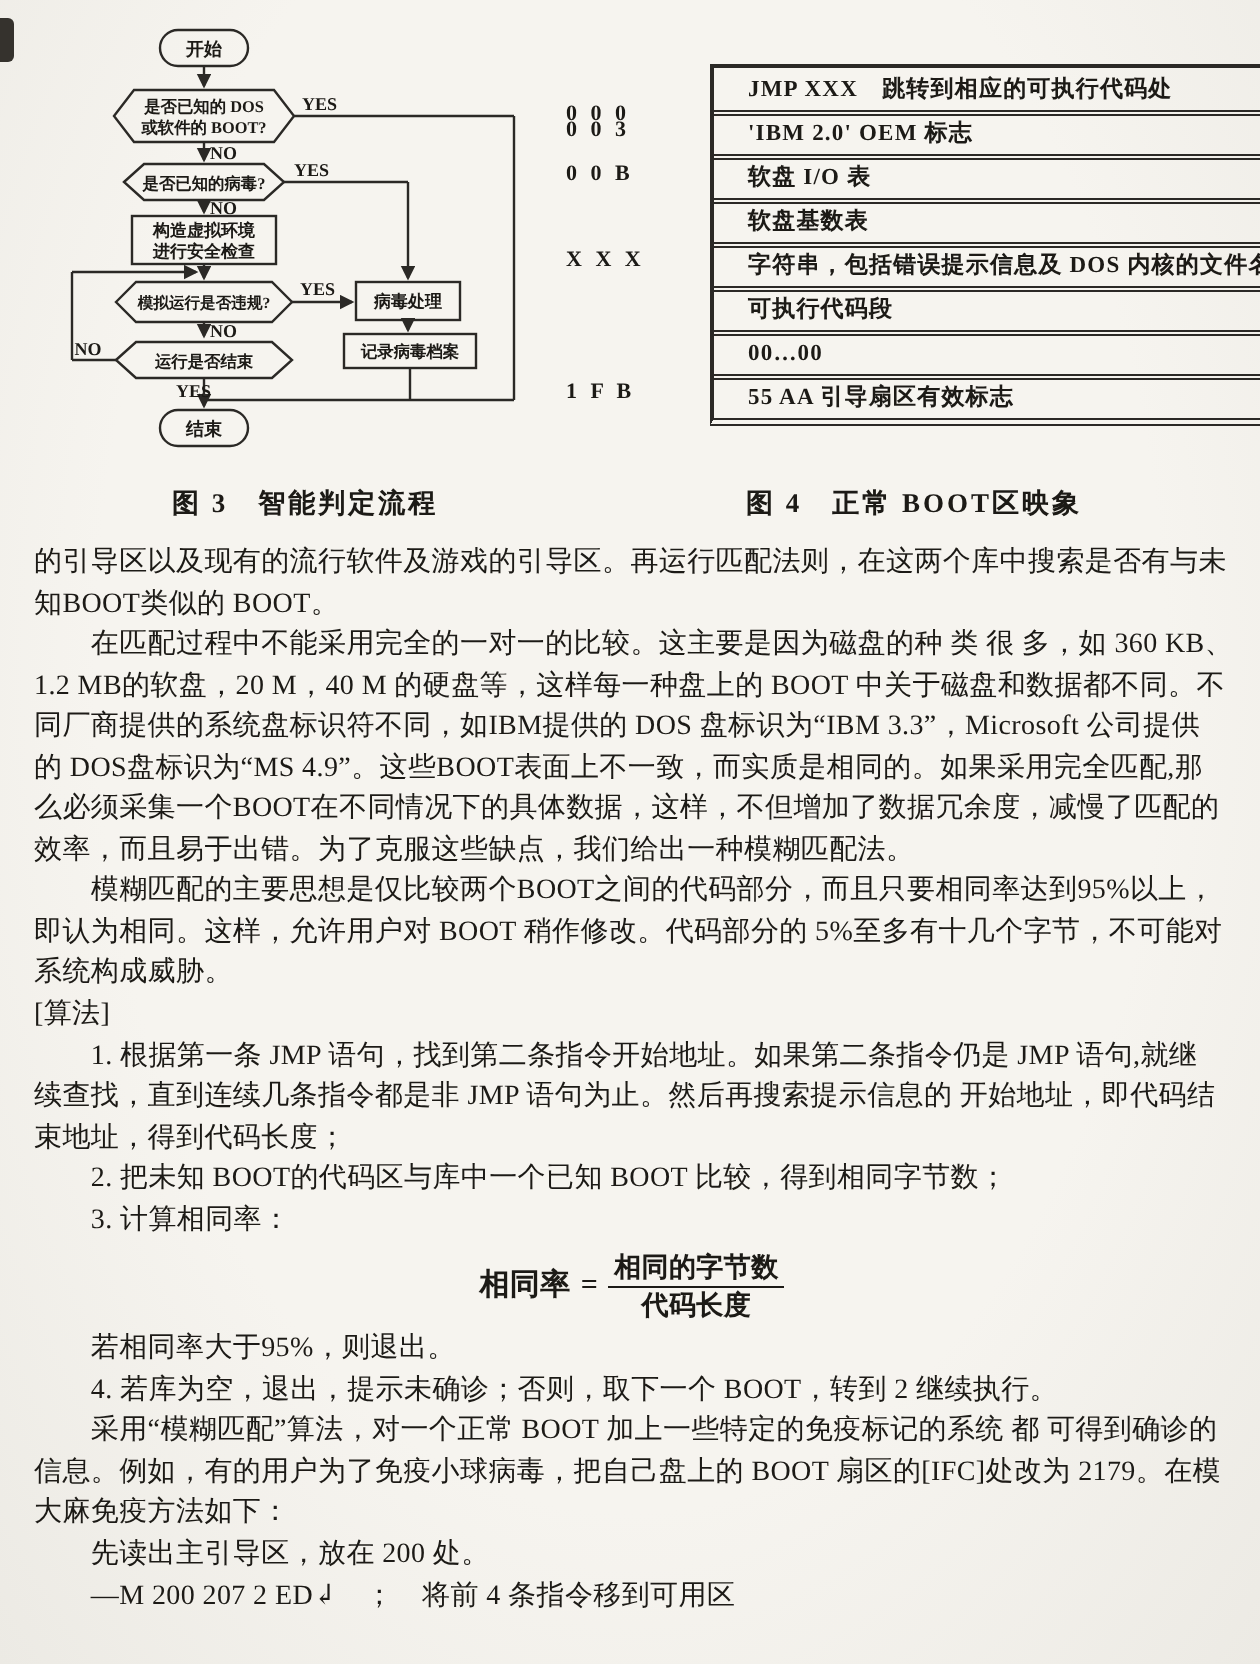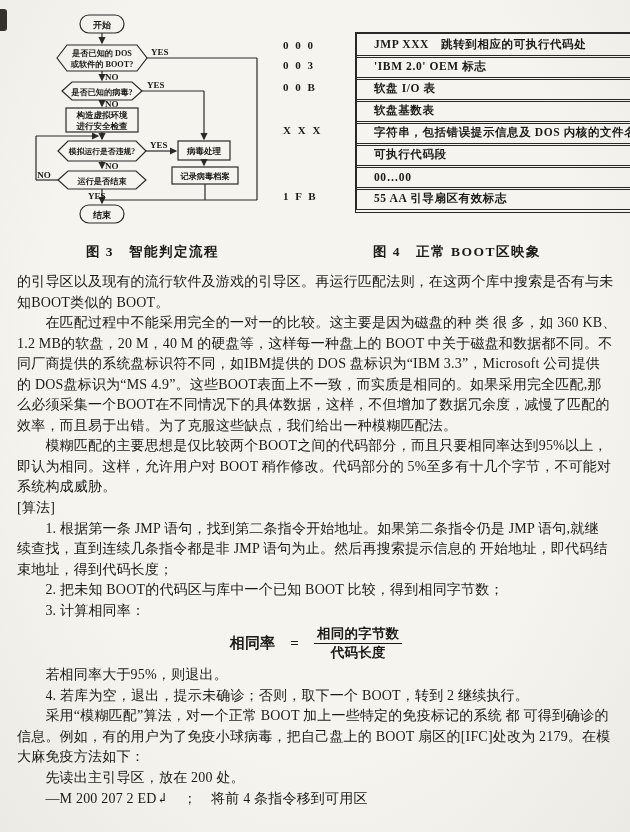--- a/index.html
+++ b/index.html
@@ -27,21 +27,21 @@
   .t-box{position:absolute;left:32px;top:6px;width:276px;border:2px solid #2b2926;border-bottom:4px double #2b2926;background:transparent;margin-left:40px;}
   .t-row{position:relative;height:21px;border-bottom:1px solid #2b2926;display:flex;align-items:center;
          padding-left:17px;font-size:11.5px;font-weight:bold;letter-spacing:.6px;white-space:nowrap;}
   .t-row:not(:last-child)::after{content:"";position:absolute;left:0;right:0;bottom:-3px;height:1px;background:#2b2926;}
   .t-row:last-child{border-bottom:none;}
 
   
   .bodytext{position:absolute;left:17px;top:272px;width:598px;font-size:14px;line-height:20.55px;
             letter-spacing:.2px;white-space:nowrap;}
   .tline{height:20.55px;}
-  .formula{height:44px;display:flex;align-items:center;justify-content:center;gap:15px;font-size:15px;font-weight:bold;}
+  .formula{height:44px;display:flex;align-items:center;justify-content:center;gap:5px;font-size:15px;font-weight:bold;}
   .frac{display:inline-flex;flex-direction:column;align-items:center;font-size:13.5px;line-height:1.3;}
   .frac .num{border-bottom:1.4px solid #1c1a16;padding:0 3px;text-align:right;}
 </style>
 </head>
 <body>
 
 <div class="page">
   <div class="artifact-left"></div>
 
   <div class="fig3">
@@ -107,21 +107,21 @@
         <text x="102" y="183.5" font-size="8.2" text-anchor="middle">运行是否结束</text>
         <text x="44" y="177.5" font-size="9" text-anchor="middle">NO</text>
         <text x="88" y="198.5" font-size="9">YES</text>
         <text x="102" y="217.5" font-size="9" text-anchor="middle">结束</text>
       </g>
     </svg>
   </div>
   <div class="fig-caption cap3">图 3　智能判定流程</div>
 
   <div class="fig4">
-    <span class="t-offset" style="top:13px">0 0 0</span>
+    <span class="t-offset" style="top:25px">0 0 0</span>
     <span class="t-offset" style="top:33px">0 0 3</span>
     <span class="t-offset" style="top:55px">0 0 B</span>
     <span class="t-offset" style="top:98px">X X X</span>
     <span class="t-offset" style="top:164px">1 F B</span>
     <div class="t-box">
       <div class="t-row">
           <span>JMP XXX　跳转到相应的可执行代码处</span>
         </div>
       <div class="t-row">
           <span>'IBM 2.0' OEM 标志</span>

